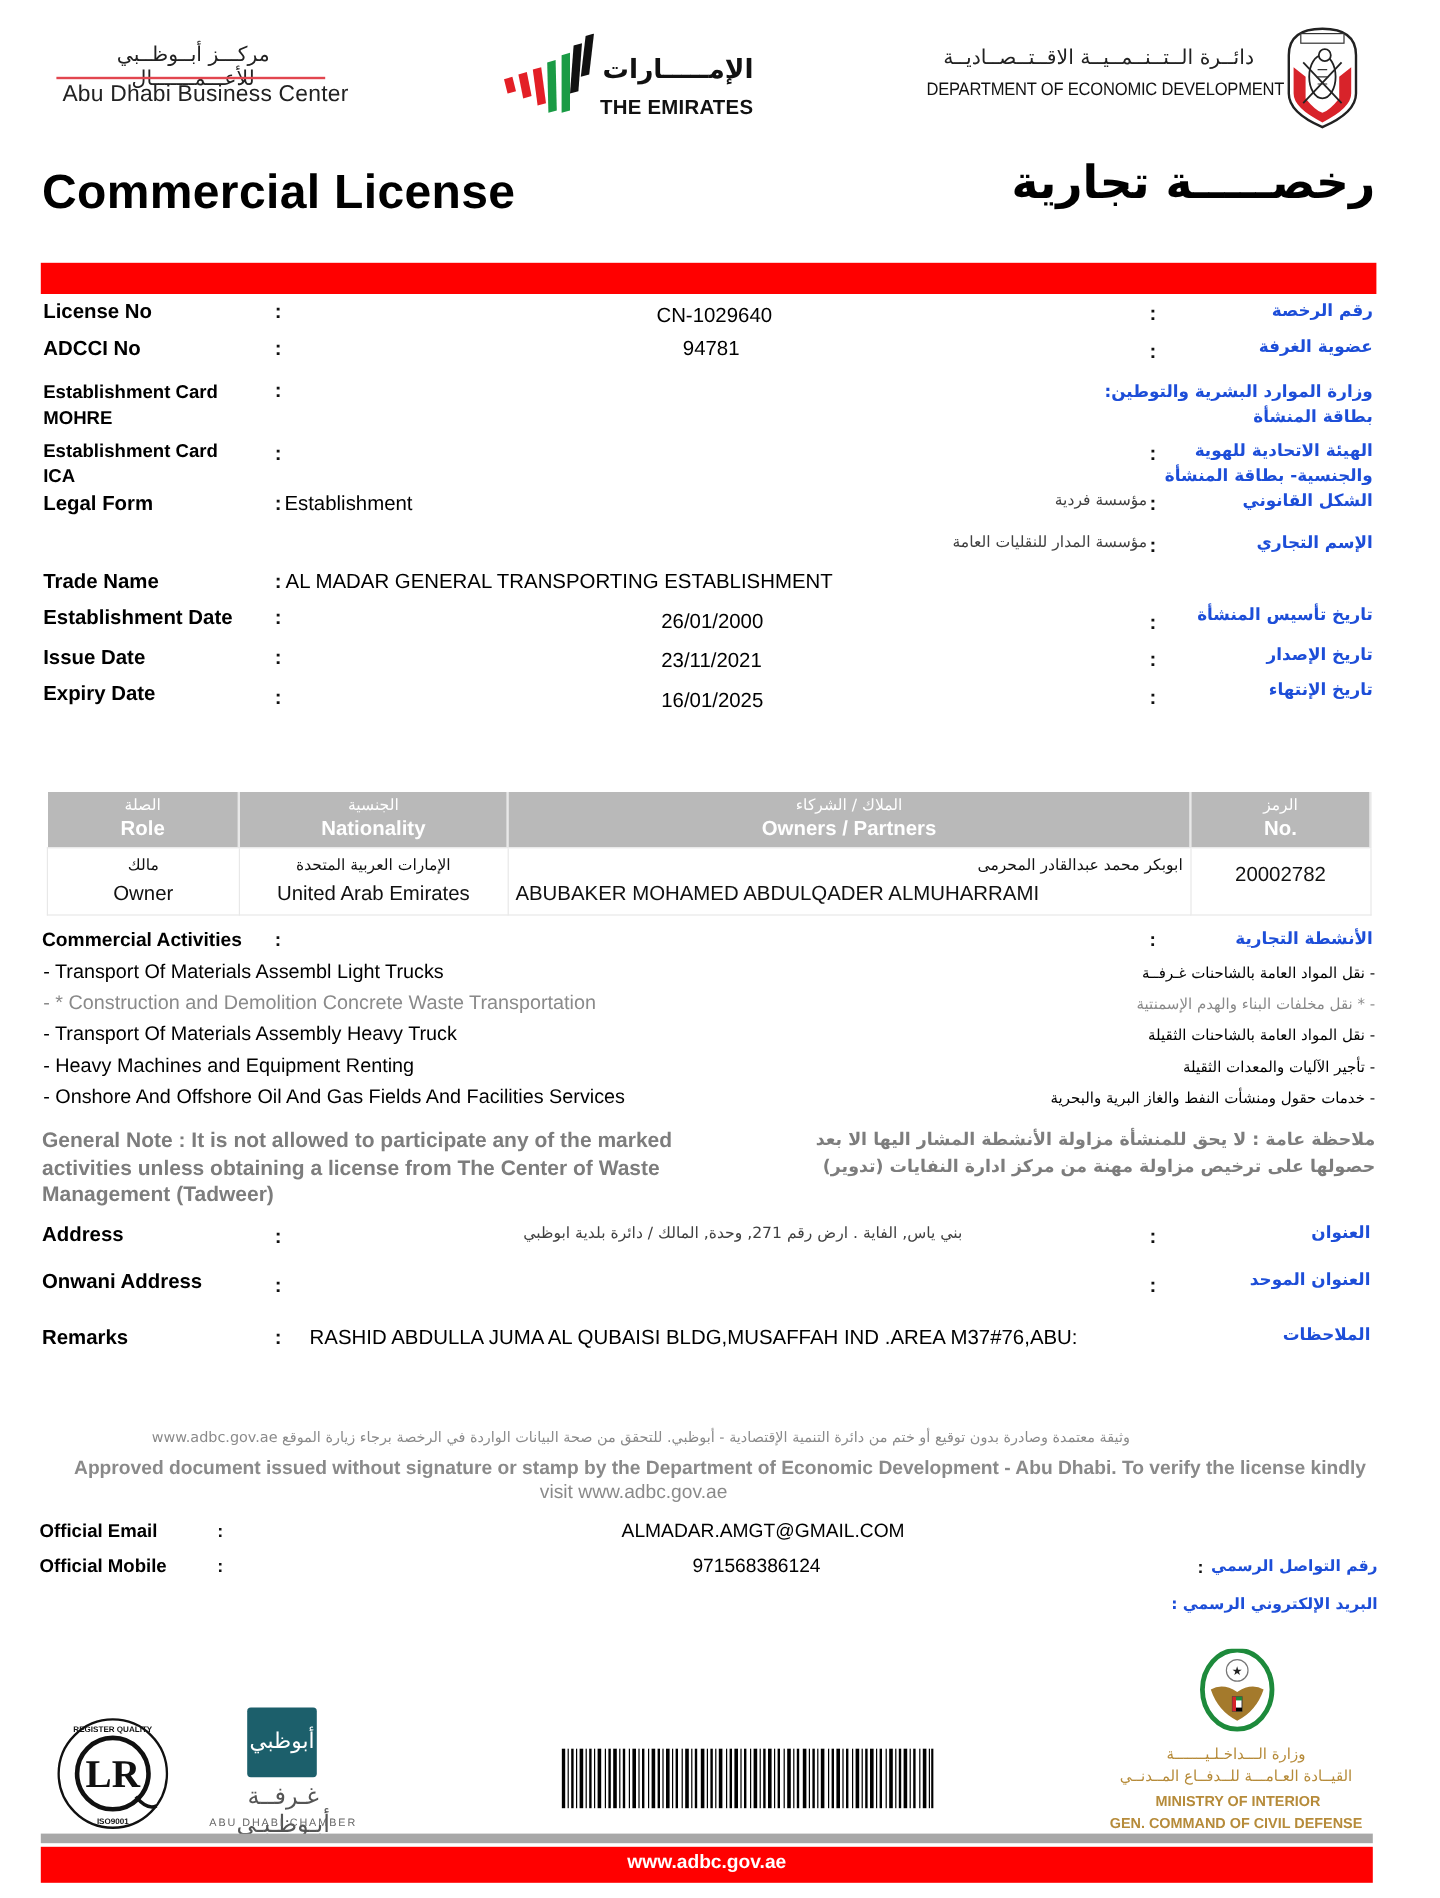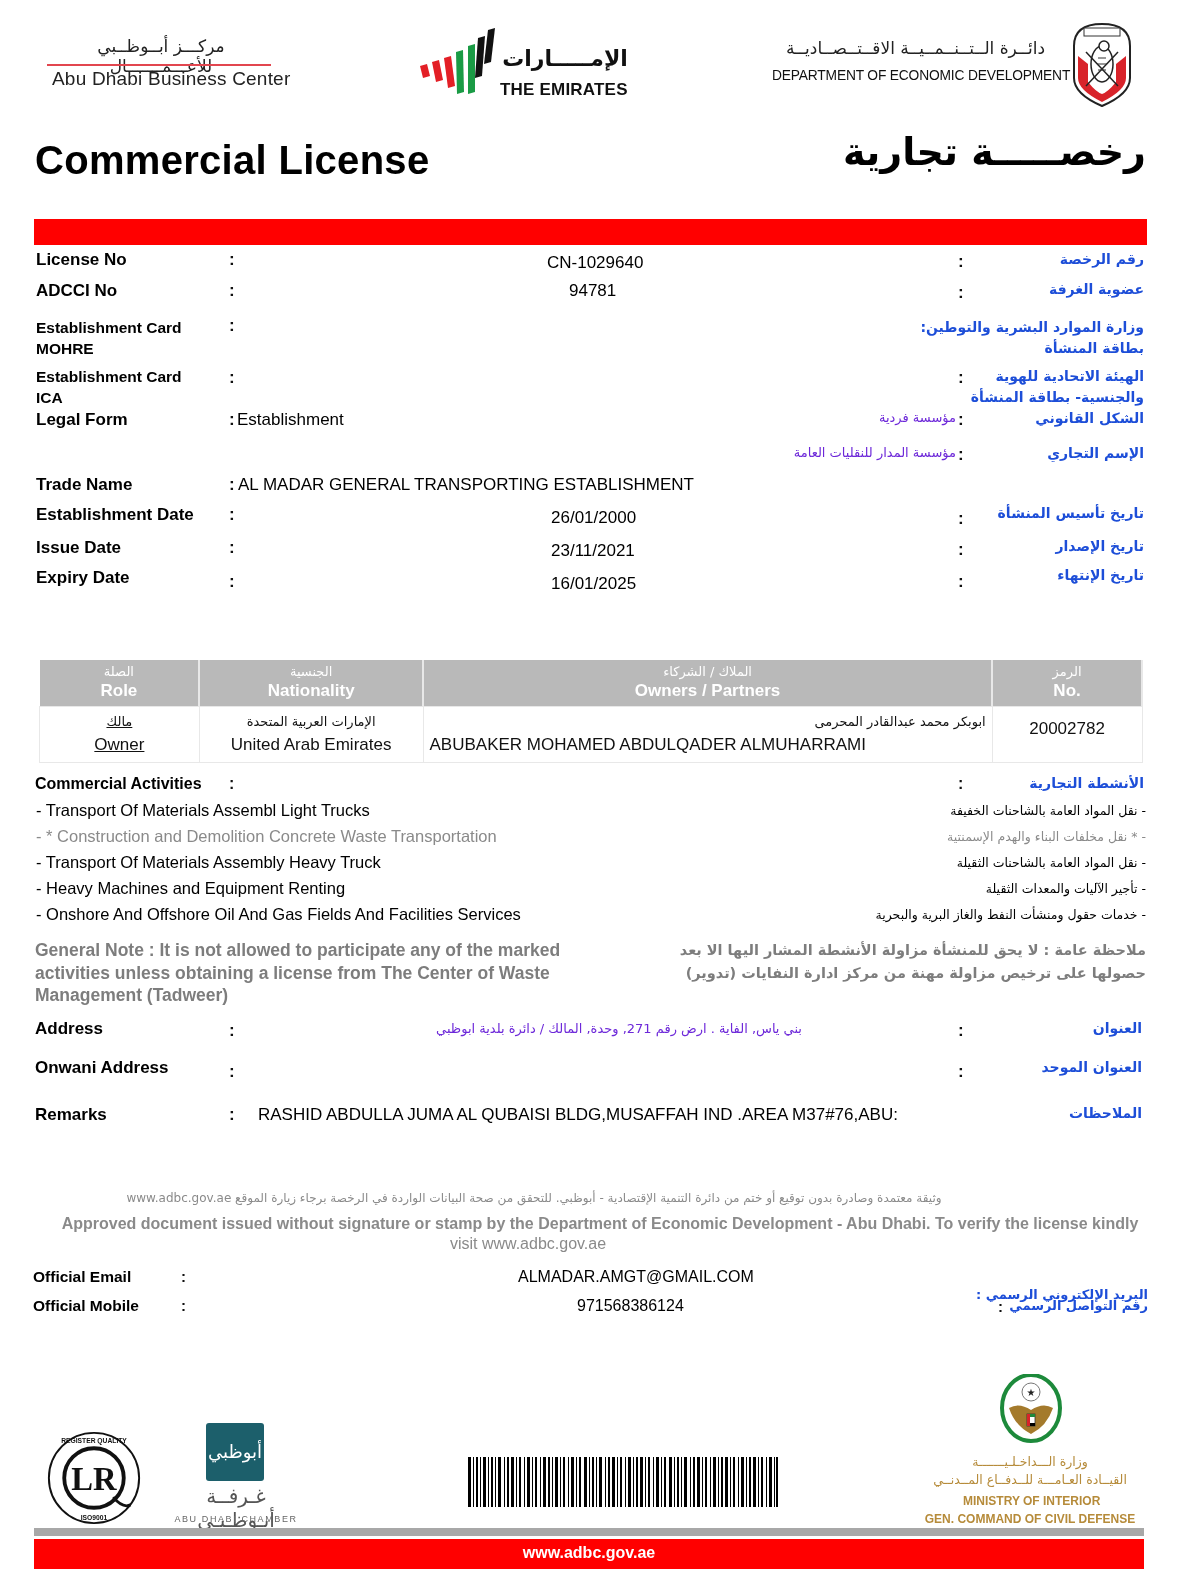--- a/index.html
+++ b/index.html
@@ -22,21 +22,21 @@
   .title-en { left: 35px; top: 138px; font-size: 40px; font-weight: bold; color: #000; letter-spacing: 0.3px; }
   .title-ar { right: 54px; top: 130px; font-size: 38px; font-weight: bold; color: #000; }
 
   .red-bar { left: 34px; top: 219px; width: 1113px; height: 26px; background: #ff0000; }
 
   .lbl { font-size: 17px; font-weight: bold; color: #000; }
   .lbl-sm { font-size: 15.5px; font-weight: bold; color: #000; line-height: 21px; }
   .colon { font-size: 17px; font-weight: bold; }
   .val { font-size: 17px; color: #000; }
   .ar-lbl { font-size: 14px; font-weight: bold; color: #1d4ed8; text-align: right; }
-  .ar-val { font-size: 13px; color: #6d28d9; }
+  .ar-val { font-size: 13px; color: #404040; }
 
   
   .owners { left: 39px; top: 660px; width: 1104px; height: 104px; }
   .owners table { width: 100%; border-collapse: collapse; }
   .owners th { background: #b9b9b9; color: #fff; font-weight: normal; height: 46px; border-right: 2px solid #e8e8e8; text-align: center; vertical-align: middle; }
   .owners th .th-ar { display: block; font-size: 13px; font-family: "DejaVu Sans", sans-serif; }
   .owners th .th-en { display: block; font-size: 17px; font-weight: bold; margin-top: 2px; }
   .owners td { height: 56px; border: 1px solid #e8e8e8; vertical-align: middle; font-size: 17px; }
   .owners td .td-ar { display: block; font-size: 13px; font-family: "DejaVu Sans", sans-serif; margin-bottom: 6px; }
   .owners td .td-en { display: block; }
@@ -213,21 +213,21 @@
           <span class="th-en">Owners / Partners</span>
         </th>
         <th style="width:150px;">
           <span class="th-ar">الرمز</span>
           <span class="th-en">No.</span>
         </th>
       </tr>
     </thead>
     <tbody>
       <tr>
-        <td style="text-align:center;text-decoration:underline;">
+        <td style="text-align:center;">
           <span class="td-ar">مالك</span>
           <span class="td-en">Owner</span>
         </td>
         <td style="text-align:center;">
           <span class="td-ar">الإمارات العربية المتحدة</span>
           <span class="td-en">United Arab Emirates</span>
         </td>
         <td style="padding:0 6px;">
           <span class="td-ar" style="text-align:right;direction:rtl;">ابوبكر محمد عبدالقادر المحرمى</span>
           <span class="td-en" style="text-align:left;">ABUBAKER MOHAMED ABDULQADER ALMUHARRAMI</span>
@@ -238,21 +238,21 @@
   </table>
 </div>
 
 <div>
   <div class="abs lbl" style="left:35px;top:775px;font-size:16px;">Commercial Activities</div>
   <div class="abs colon" style="left:229px;top:775px;font-size:16px;">:</div>
   <div class="abs colon" style="left:958px;top:775px;font-size:16px;">:</div>
   <div class="abs ar ar-lbl" style="right:56px;top:775px;">الأنشطة التجارية</div>
 
   <div class="abs act-en" style="top:801px;">- Transport Of Materials Assembl Light Trucks</div>
-  <div class="abs act-ar" style="top:803px;">- نقل المواد العامة بالشاحنات الخفيفة</div>
+  <div class="abs act-ar" style="top:803px;">- نقل المواد العامة بالشاحنات غـرفــة</div>
 
   <div class="abs act-en grey" style="top:827px;">-  * Construction and Demolition Concrete Waste Transportation</div>
   <div class="abs act-ar grey" style="top:829px;">-  * نقل مخلفات البناء والهدم الإسمنتية</div>
 
   <div class="abs act-en" style="top:853px;">- Transport Of Materials Assembly Heavy Truck</div>
   <div class="abs act-ar" style="top:855px;">- نقل المواد العامة بالشاحنات الثقيلة</div>
 
   <div class="abs act-en" style="top:879px;">- Heavy Machines and Equipment Renting</div>
   <div class="abs act-ar" style="top:881px;">- تأجير الآليات والمعدات الثقيلة</div>
 
@@ -286,21 +286,21 @@
 </div>
 
 <div class="abs disc-ar">وثيقة معتمدة وصادرة بدون توقيع أو ختم من دائرة التنمية الإقتصادية - أبوظبي. للتحقق من صحة البيانات الواردة في الرخصة برجاء زيارة الموقع www.adbc.gov.ae</div>
 <div class="abs disc-en">Approved document issued without signature or stamp by the Department of Economic Development - Abu Dhabi. To verify the license kindly</div>
 <div class="abs disc-en2">visit www.adbc.gov.ae</div>
 
 <div>
   <div class="abs lbl" style="left:33px;top:1268px;font-size:15.5px;">Official Email</div>
   <div class="abs colon" style="left:181px;top:1268px;font-size:15px;">:</div>
   <div class="abs val" style="left:518px;top:1268px;font-size:16px;">ALMADAR.AMGT@GMAIL.COM</div>
-  <div class="abs ar ar-lbl" style="right:52px;top:1287px;font-size:13px;text-align:center;">البريد الإلكتروني الرسمي :</div>
+  <div class="abs ar ar-lbl" style="right:52px;top:1330px;font-size:13px;text-align:center;">البريد الإلكتروني الرسمي :</div>
 </div>
 
 <div>
   <div class="abs lbl" style="left:33px;top:1297px;font-size:15.5px;">Official Mobile</div>
   <div class="abs colon" style="left:181px;top:1297px;font-size:15px;">:</div>
   <div class="abs val" style="left:577px;top:1297px;font-size:16px;">971568386124</div>
   <div class="abs colon" style="left:998px;top:1298px;font-size:15px;">:</div>
   <div class="abs ar ar-lbl" style="right:52px;top:1298px;font-size:13px;">رقم التواصل الرسمي</div>
 </div>
 

